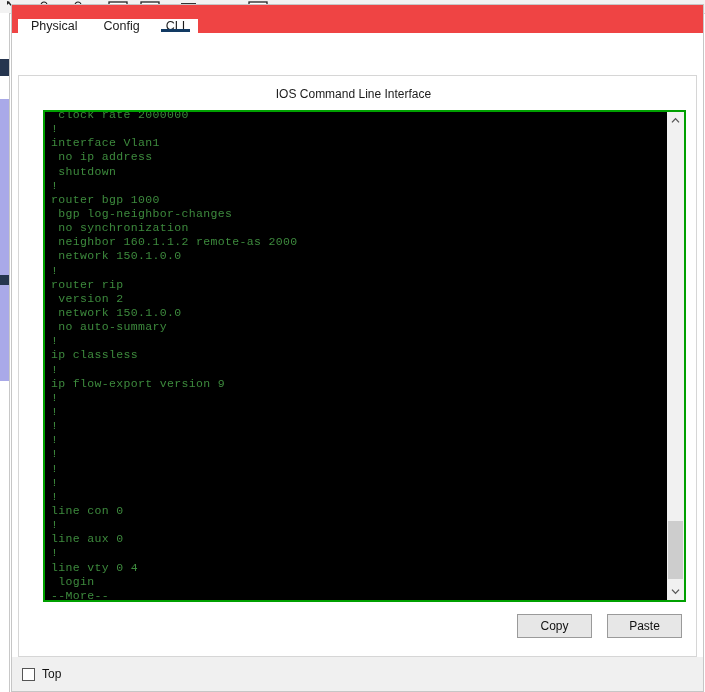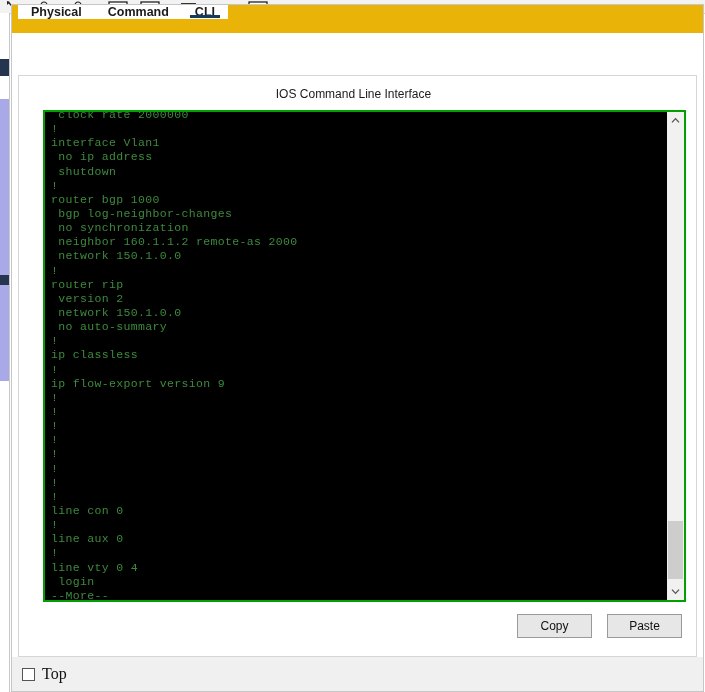--- a/index.html
+++ b/index.html
@@ -93,27 +93,26 @@
   .win-btn {
     width: 46px; height: 38px;
     display: flex; align-items: center; justify-content: center;
     cursor: default;
   }
   .win-btn svg { display:block; }
 
   
   #tab-strip {
     height: 28px;
-    background: #eab308;
-    position: relative;
-    display: flex;
-    align-items: flex-start;
+    background: #ef4444;
+    position: relative;
+    display: flex;
+    align-items: flex-end;
     padding-left: 6px;
     box-sizing: border-box;
-    font-weight: bold;
   }
   #tab-strip::after{
     content:"";
     position:absolute; left:0; right:0; bottom:0; height:0px;
   }
   .tab {
     padding: 0 13px;
     display: flex;
     align-items: center;
     font-size: 12.5px;
@@ -252,23 +251,22 @@
     cursor: default;
   }
   #top-checkbox {
     width: 13px; height: 13px;
     border: 1px solid #555;
     background: #ffffff;
     box-sizing: border-box;
   }
   #top-label {
     margin-left: 7px;
-    font-size: 16px;
+    font-size: 12px;
     color: #111;
-    font-family: Liberation Serif, serif;
   }
 </style>
 </head>
 <body>
 
 <div id="app-backdrop">
 
   <div class="bg-toolbar">
     <span class="bg-tool" style="left:6px;">
       <svg width="13" height="12" viewBox="0 0 13 12">
@@ -332,21 +330,21 @@
 
 <div id="device-window">
 
 
   <div id="tab-strip">
     <div class="tab inactive">
       <span>Physical</span>
 
     </div>
     <div class="tab inactive">
-      <span>Command</span>
+      <span>Config</span>
 
     </div>
     <div class="tab active">
       <span>CLI</span>
       <span class="tab-underline"></span>
     </div>
     <div id="tab-filler"></div>
   </div>
 
   <div id="cli-panel">

